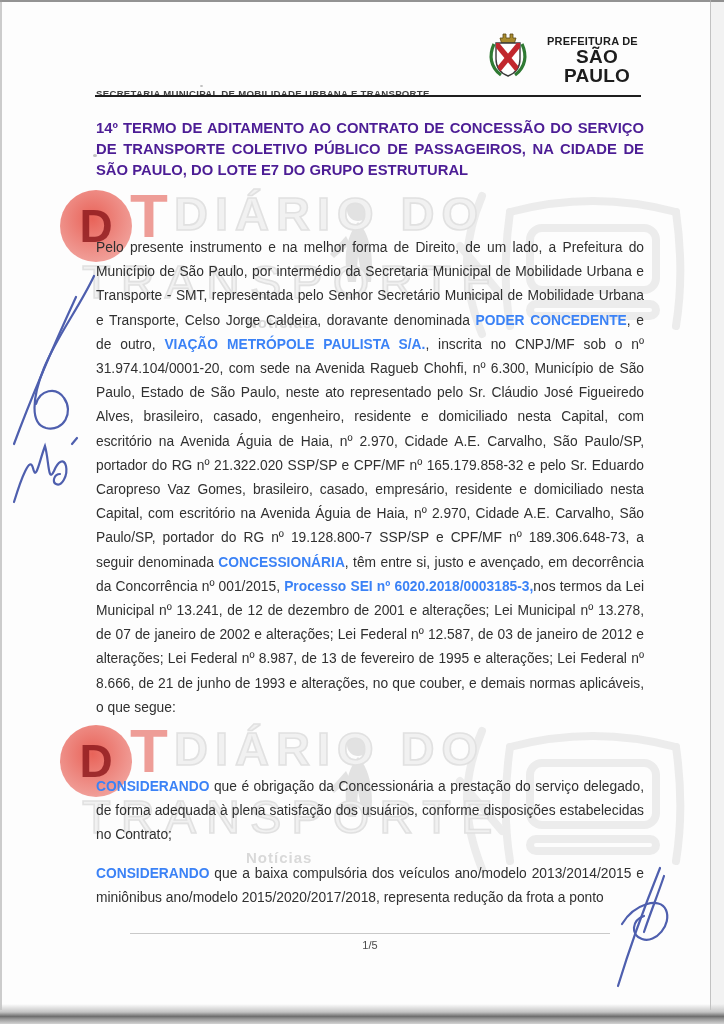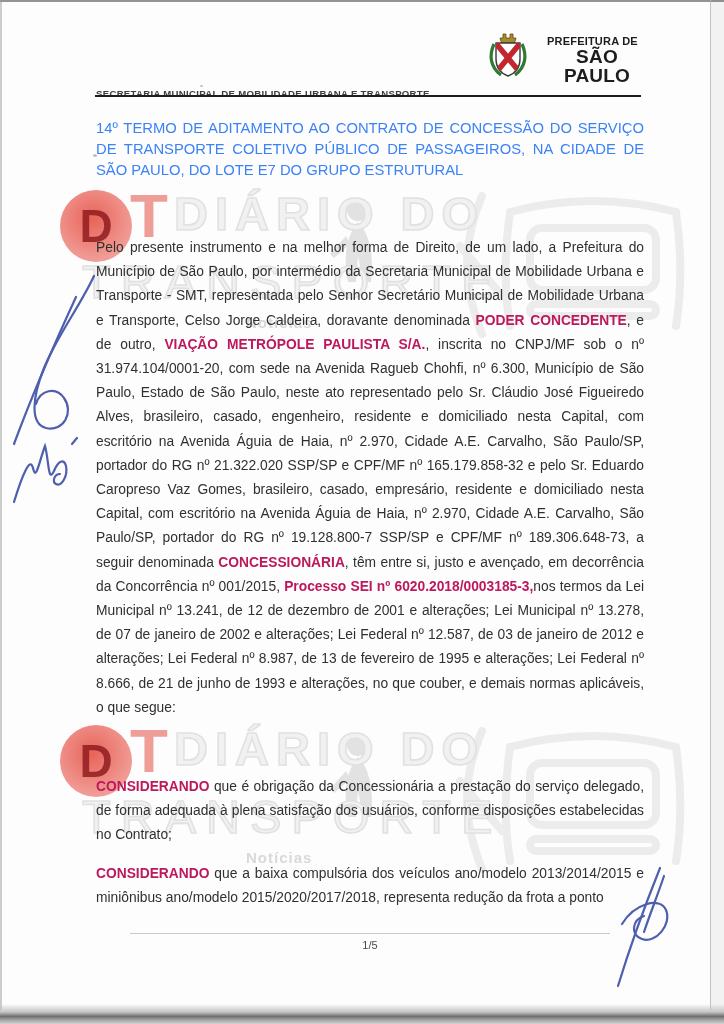--- a/index.html
+++ b/index.html
@@ -21,26 +21,26 @@
   .dept{position:absolute;left:96px;top:52px;font-size:9.6px;font-weight:bold;
     letter-spacing:.3px;color:#3d3d3d;z-index:2;margin-top:36px;}
   .logo{position:absolute;left:487px;top:29px;width:160px;height:50px;z-index:2;}
   .logo .emblem{position:absolute;left:0;top:0;}
   .logo .wordmark{position:absolute;left:60px;top:6px;color:#1d1d1d;}
   .logo .wm-top{font-size:11px;font-weight:700;letter-spacing:.2px;line-height:12px;}
   .logo .wm-bottom{font-size:19px;font-weight:800;letter-spacing:.2px;line-height:19px;text-align:center;}
   .header-rule{position:absolute;left:95px;top:95px;width:546px;height:2px;background:#1e1e1e;z-index:2;}
   
   .doc-title{position:absolute;left:96px;top:118px;width:548px;
-    font-size:14.8px;font-weight:normal;line-height:21px;text-align:justify;color:#3b82f6;z-index:2;}
+    font-size:14.8px;font-weight:bold;line-height:21px;text-align:justify;color:#4c1d95;z-index:2;}
   .doc-body{position:absolute;left:96px;top:236px;width:548px;z-index:2;}
   .doc-par{margin:0;font-size:13.8px;line-height:24.2px;text-align:justify;color:#303030;}
   .doc-par + .doc-par{margin-top:14px;}
   .doc-par:first-child{margin-bottom:55px;}
-  .doc-par .b{font-weight:bold;color:#be185d;}
+  .doc-par .b{font-weight:bold;color:#3b82f6;}
   
   .footer-rule{position:absolute;left:130px;top:933px;width:480px;height:1px;background:#c9c9c9;z-index:2;}
   .page-number{position:absolute;left:96px;top:939px;width:548px;text-align:center;
     font-size:11px;color:#4a4a4a;z-index:2;}
   
   .watermark{position:absolute;left:58px;width:640px;height:158px;z-index:1;pointer-events:none;}
   .wm-1{top:184px;} .wm-2{top:719px;}
   .wm-circle{position:absolute;left:2px;top:6px;width:72px;height:72px;border-radius:50%;
     background:radial-gradient(circle at 45% 40%,rgba(229,72,60,.85),rgba(229,72,60,.4));
     display:flex;align-items:center;justify-content:center;}

